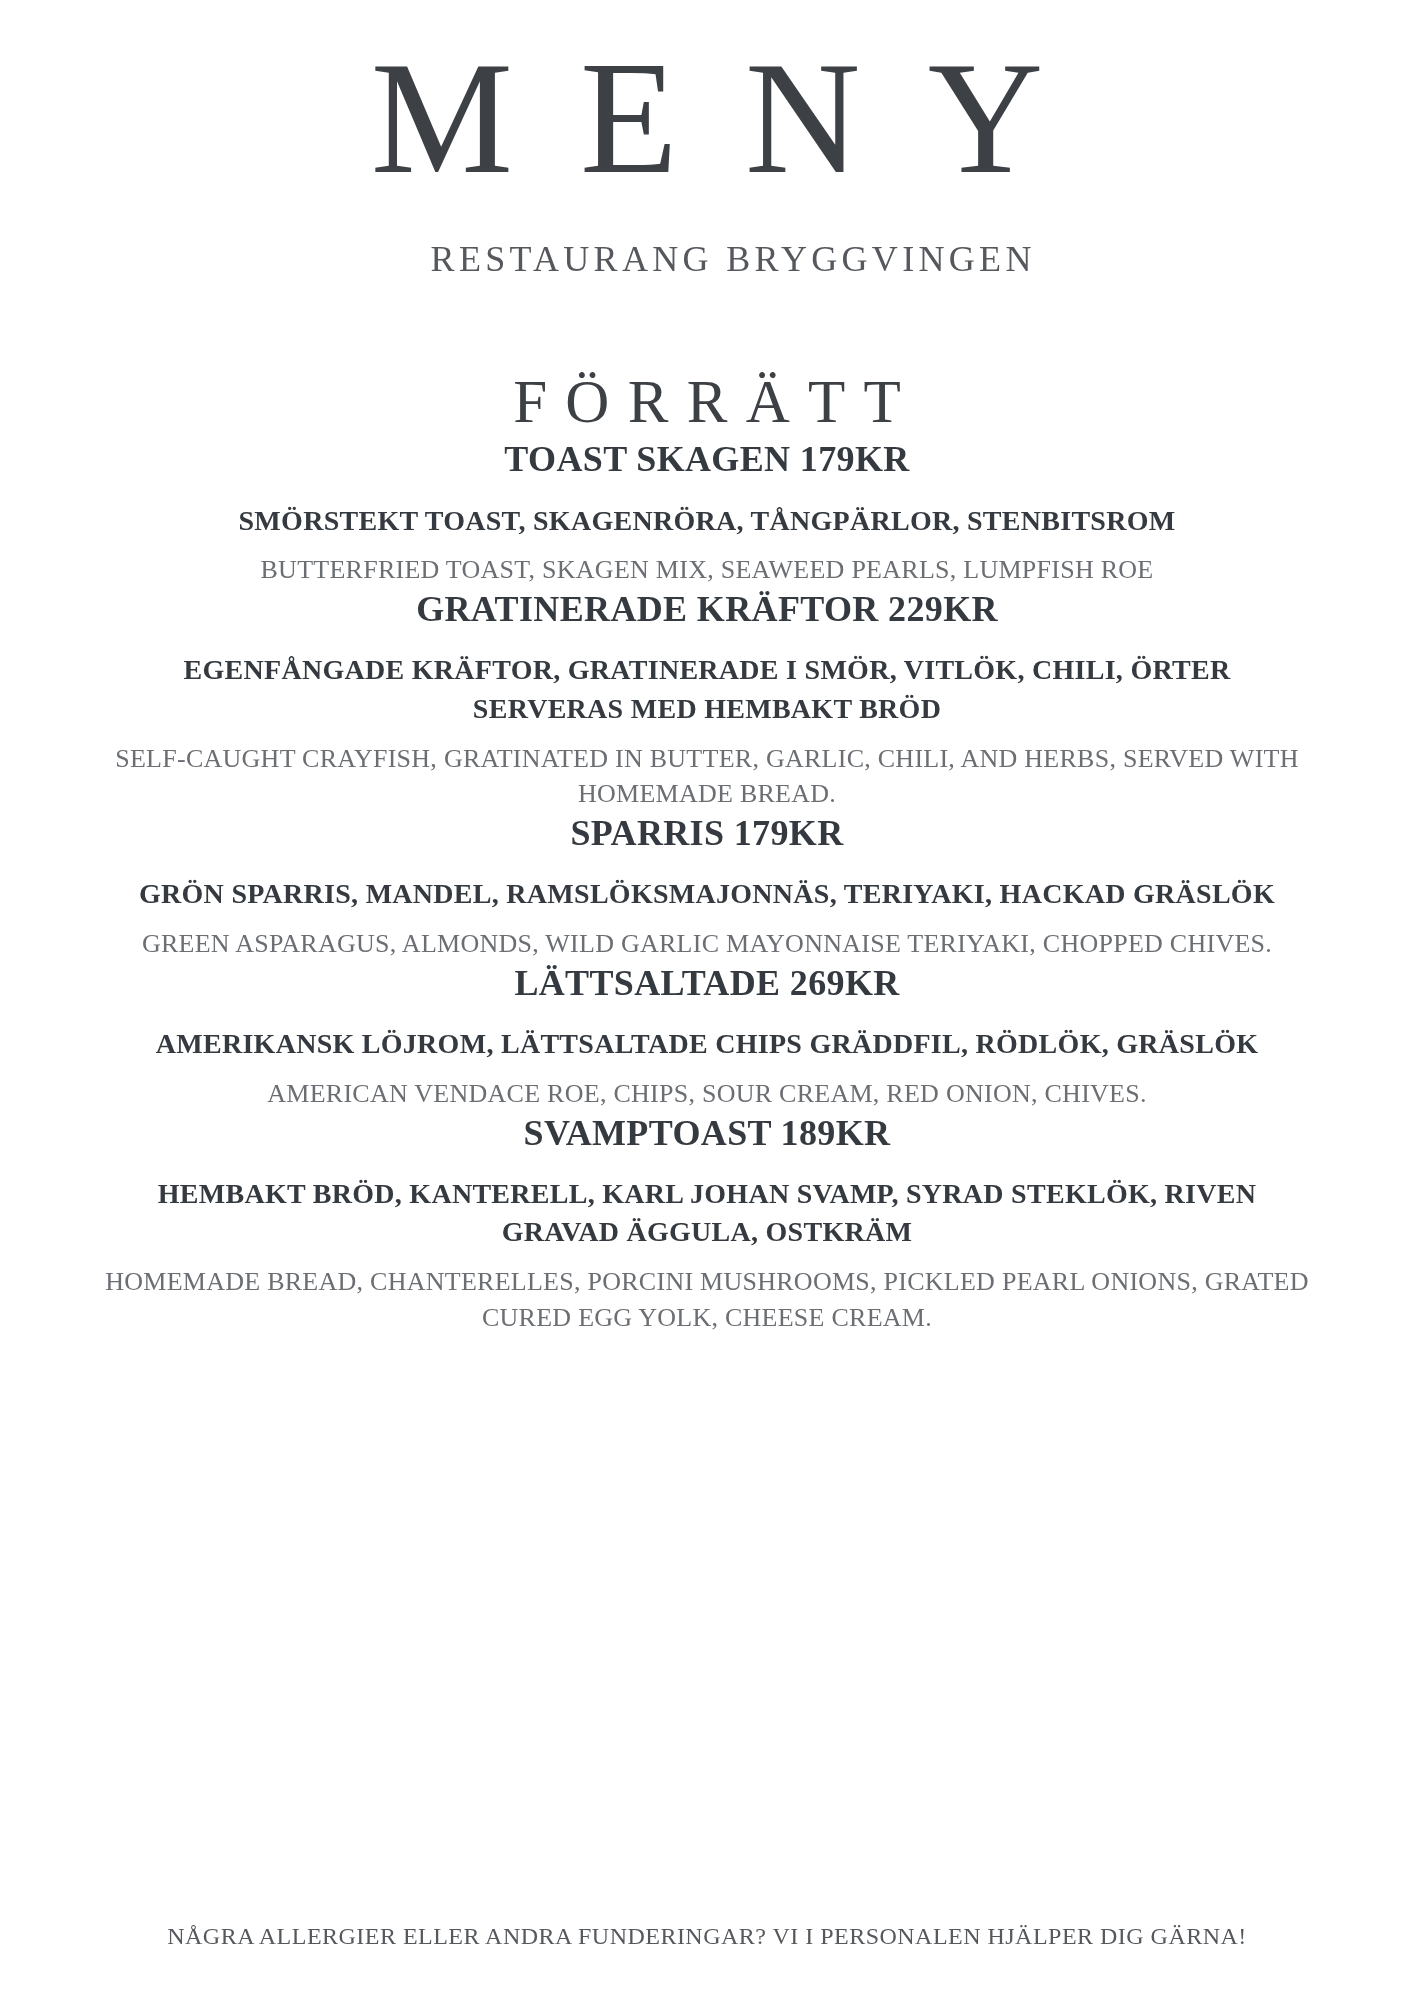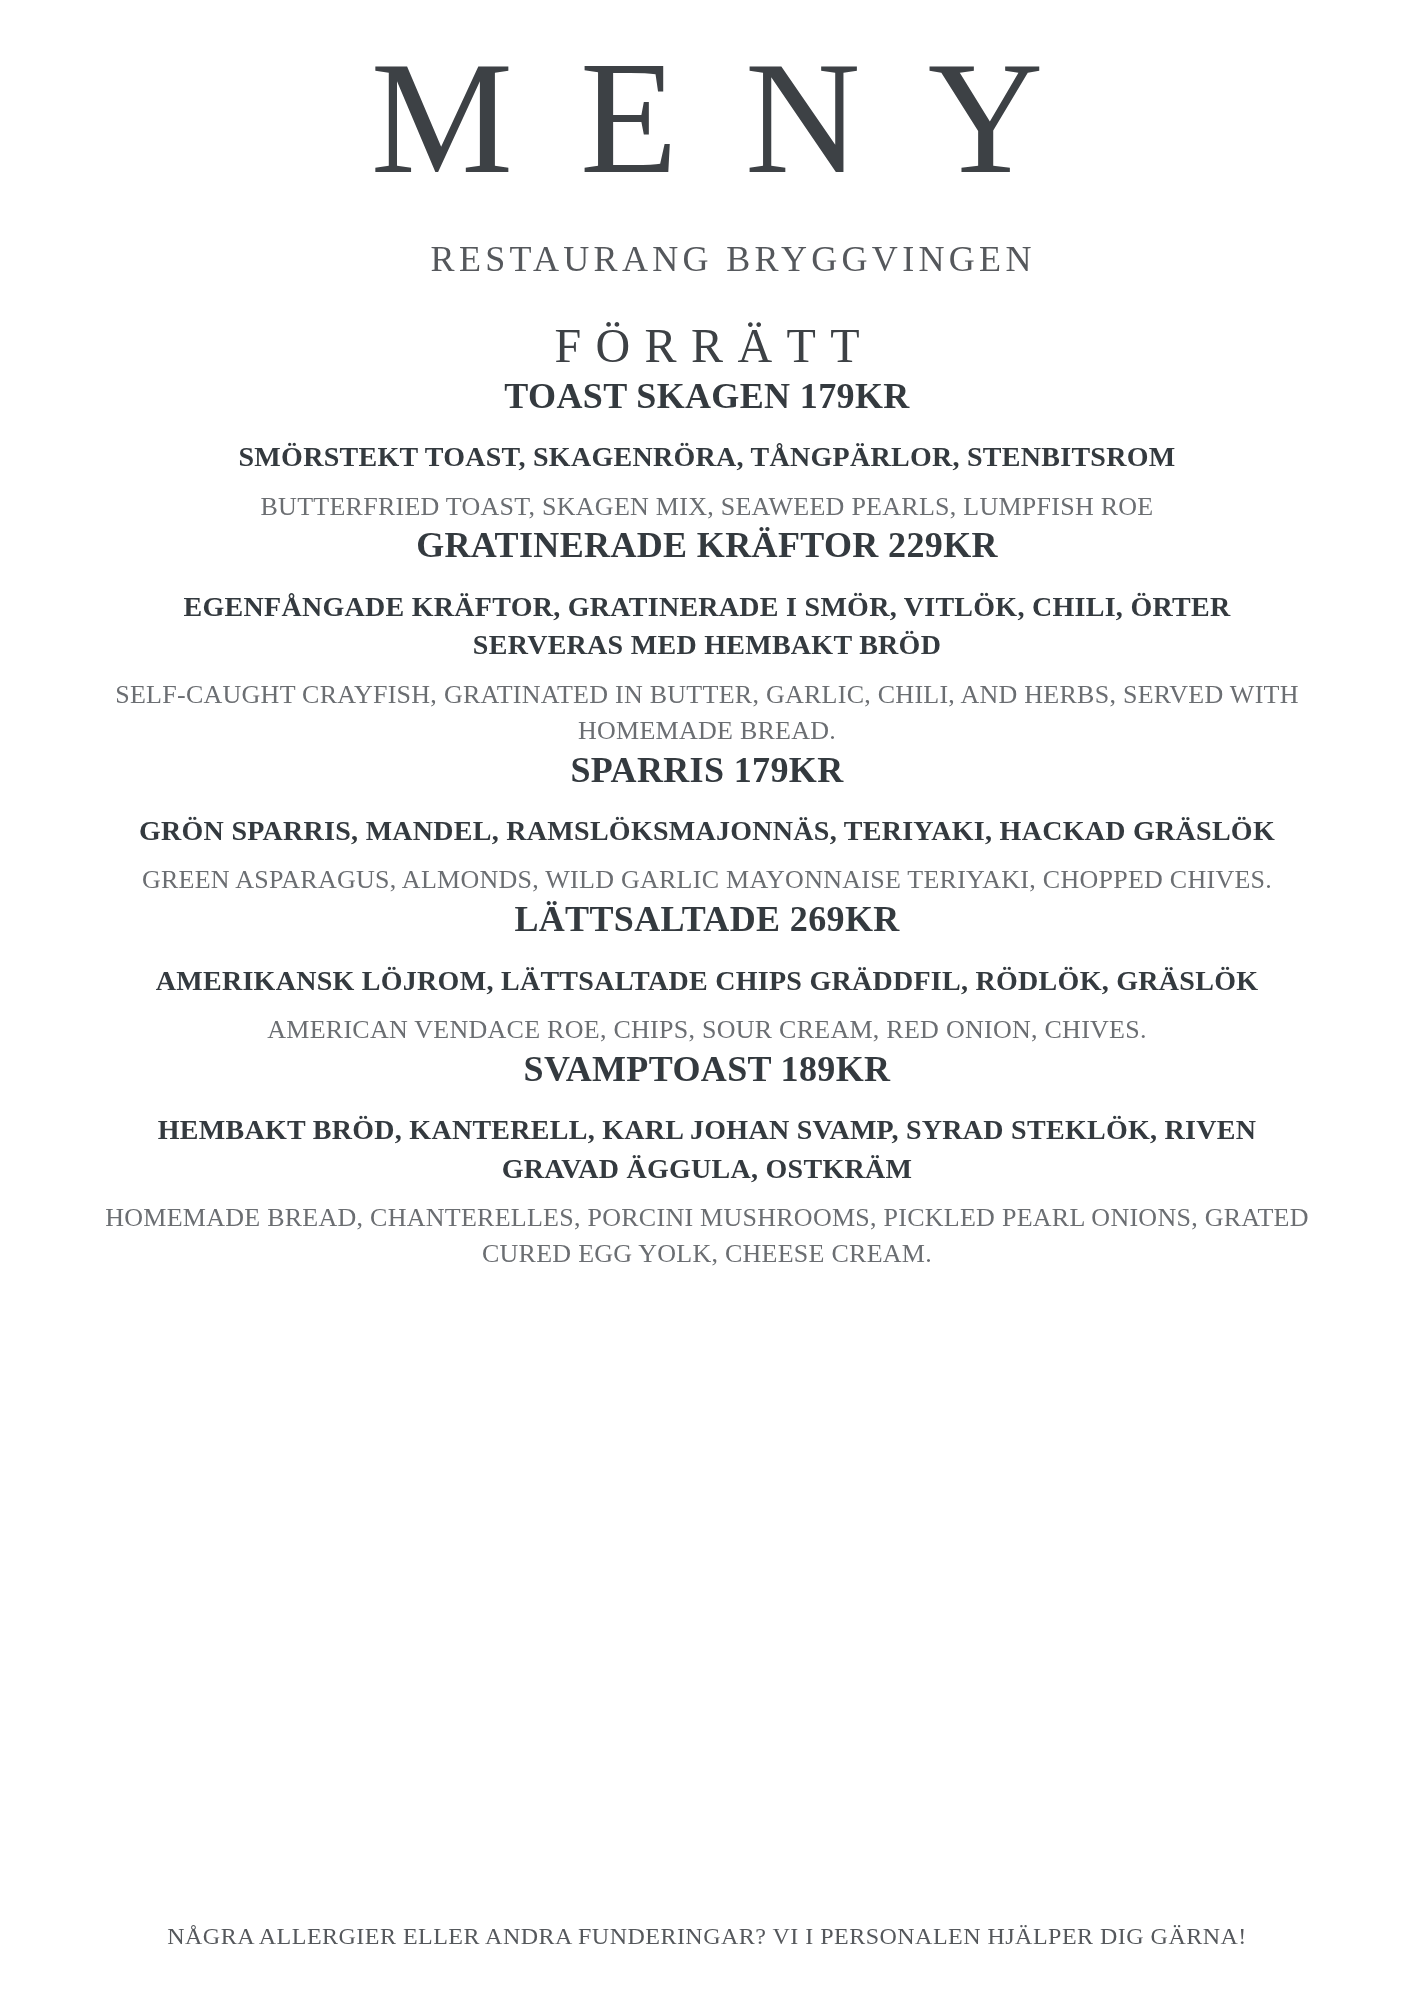--- a/index.html
+++ b/index.html
@@ -31,22 +31,22 @@
   .restaurant-name {
     margin-top: 40px;
     font-size: 36px;
     line-height: 1.2;
     letter-spacing: 0.12em;
     padding-left: 0.12em;
     color: var(--ink-sub, #55585c);
     margin-left: 48px;
   }
   .section-title {
-    margin-top: 36px;
-    font-size: 48px;
+    margin-top: 84px;
+    font-size: 61px;
     font-weight: 400;
     line-height: 1.2;
     letter-spacing: 0.3em;
     padding-left: 0.3em;
     color: var(--ink-title, #3d4145);
   }
   .menu-item { }
   .item-title {
     font-size: 36px;
     font-weight: 700;

